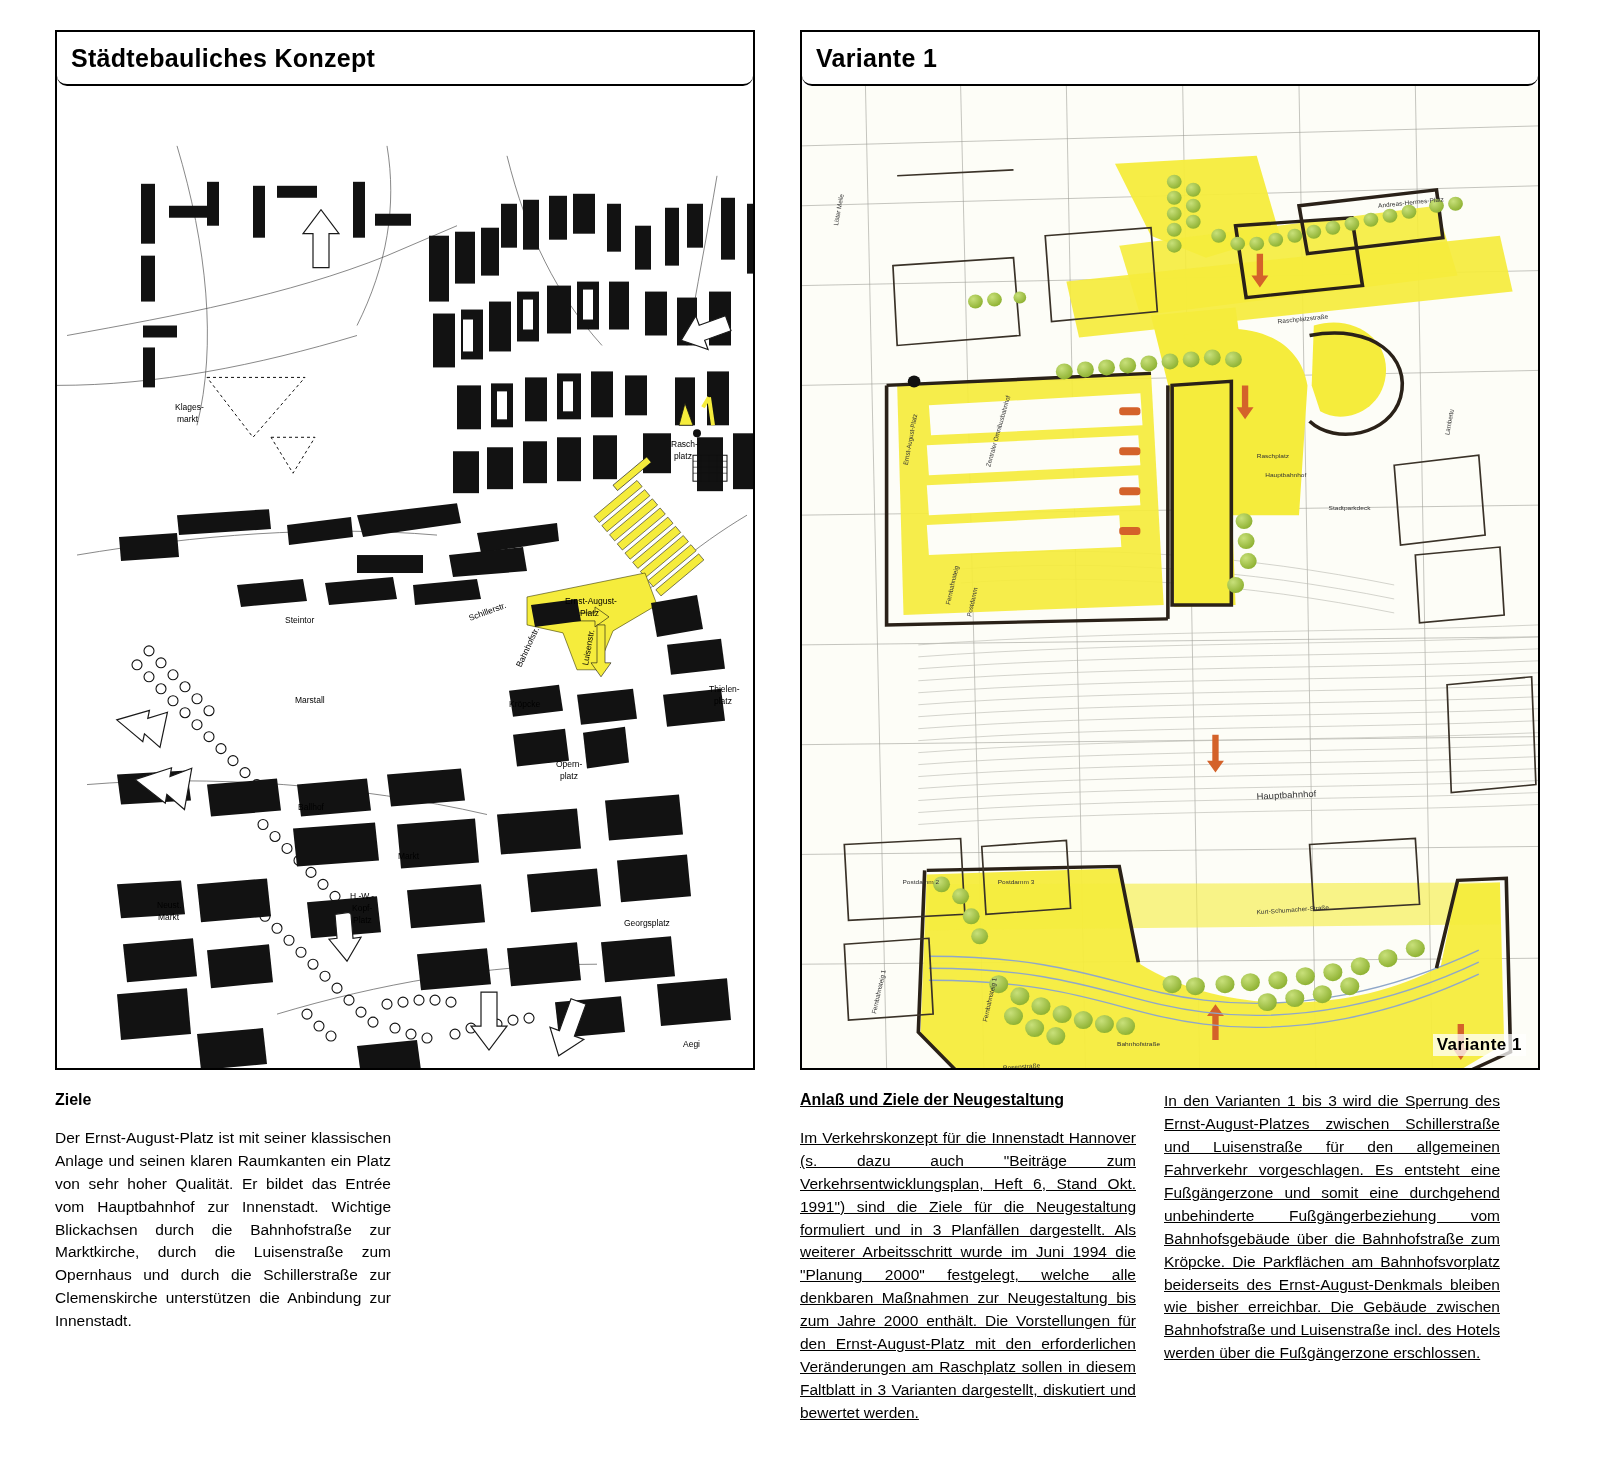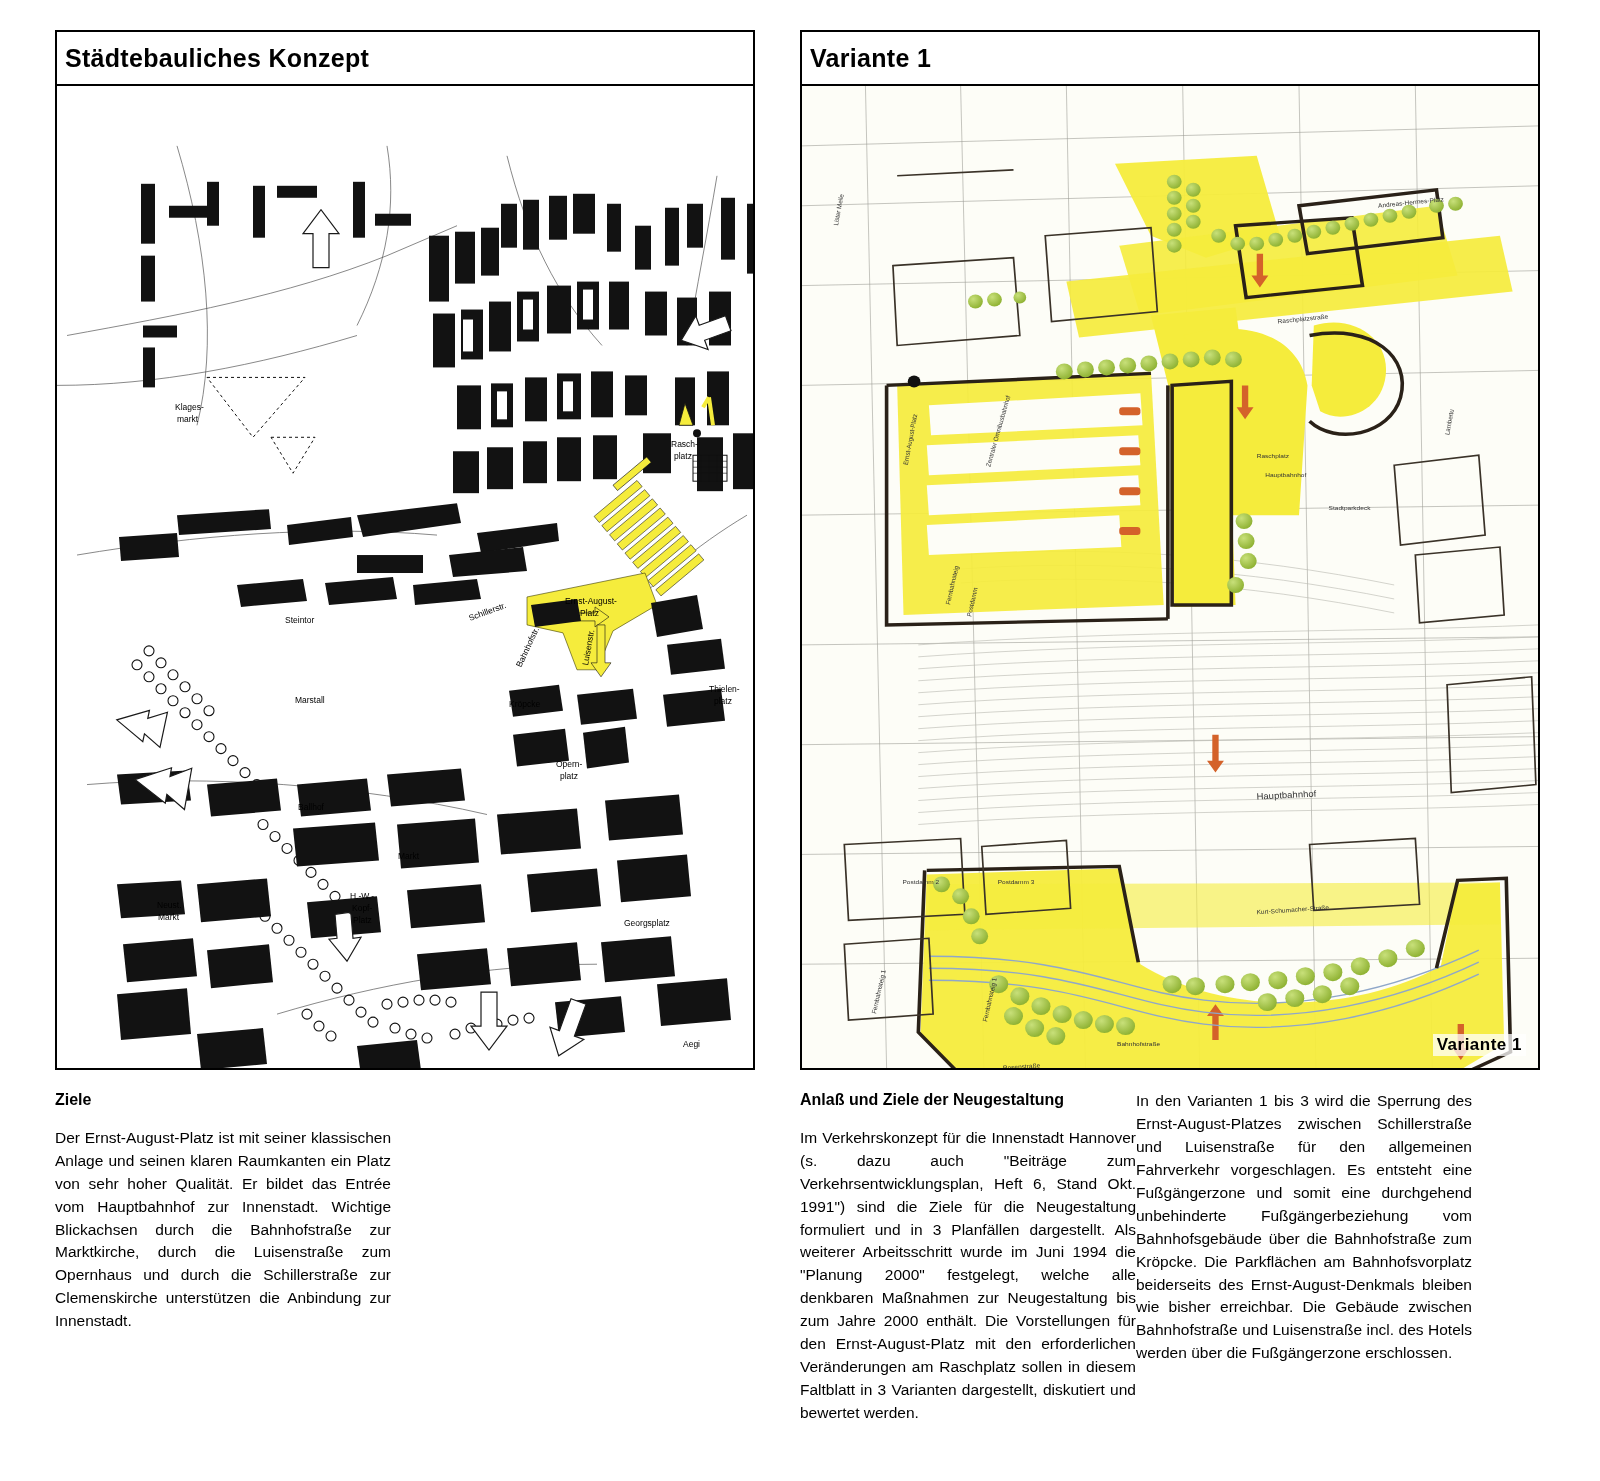--- a/index.html
+++ b/index.html
@@ -52,24 +52,25 @@
   .panel-title {
     position: absolute;
     left: 0;
     top: 0;
     right: 0;
     height: 54px;
     border-bottom: 2px solid #000;
     box-sizing: border-box;
     display: flex;
     align-items: center;
-    padding-left: 8px;
+    padding-left: 14px;
     font-size: 25px;
     font-weight: bold;
     letter-spacing: 0.3px;
+    border-radius: 10px;
   }
   .panel-body {
     position: absolute;
     left: 0;
     right: 0;
     top: 54px;
     bottom: 0;
     overflow: hidden;
   }
 
@@ -105,20 +106,22 @@
     width: 700px;
     display: flex;
     gap: 22px;
   }
   .text-area-right {
     position: absolute;
     left: 10px;
     top: 1090px;
     width: 700px;
     display: flex;
+    gap: 28px;
+    text-decoration: underline;
   }
   .tcol { width: 336px; }
   h3.sec-head {
     font-size: 16px;
     font-weight: bold;
     margin: 0 0 16px 0;
     line-height: 1.3;
   }
   p.body-text {
     font-size: 15.5px;

